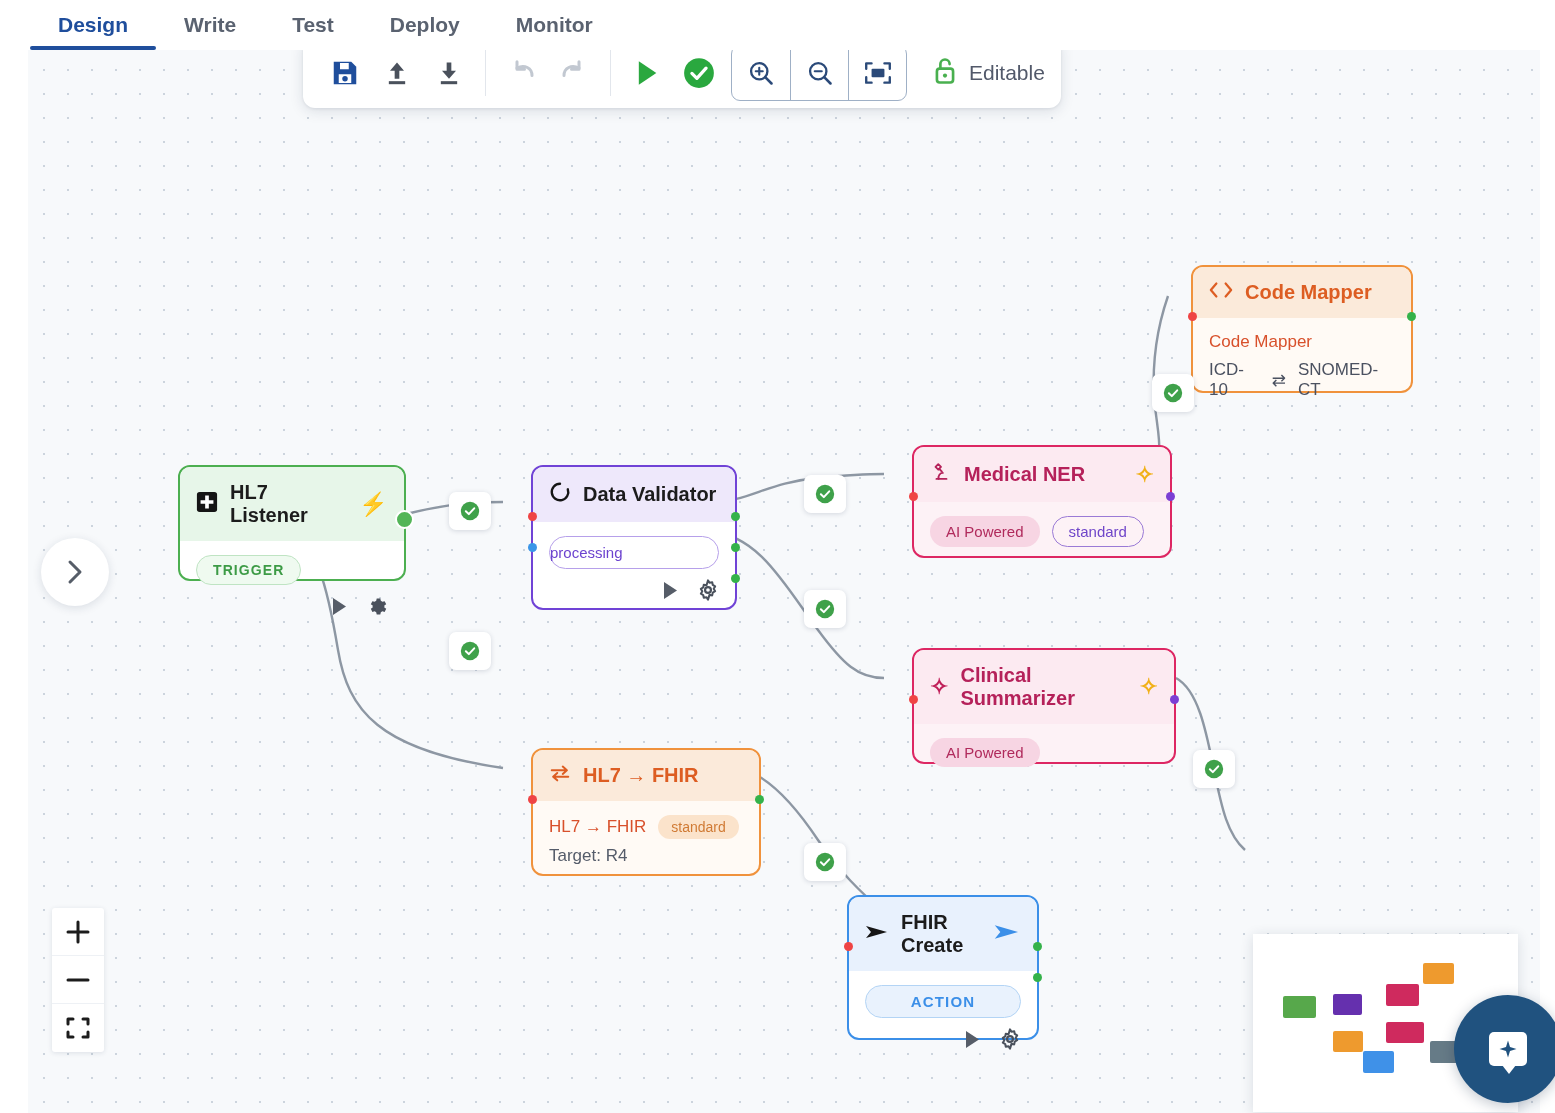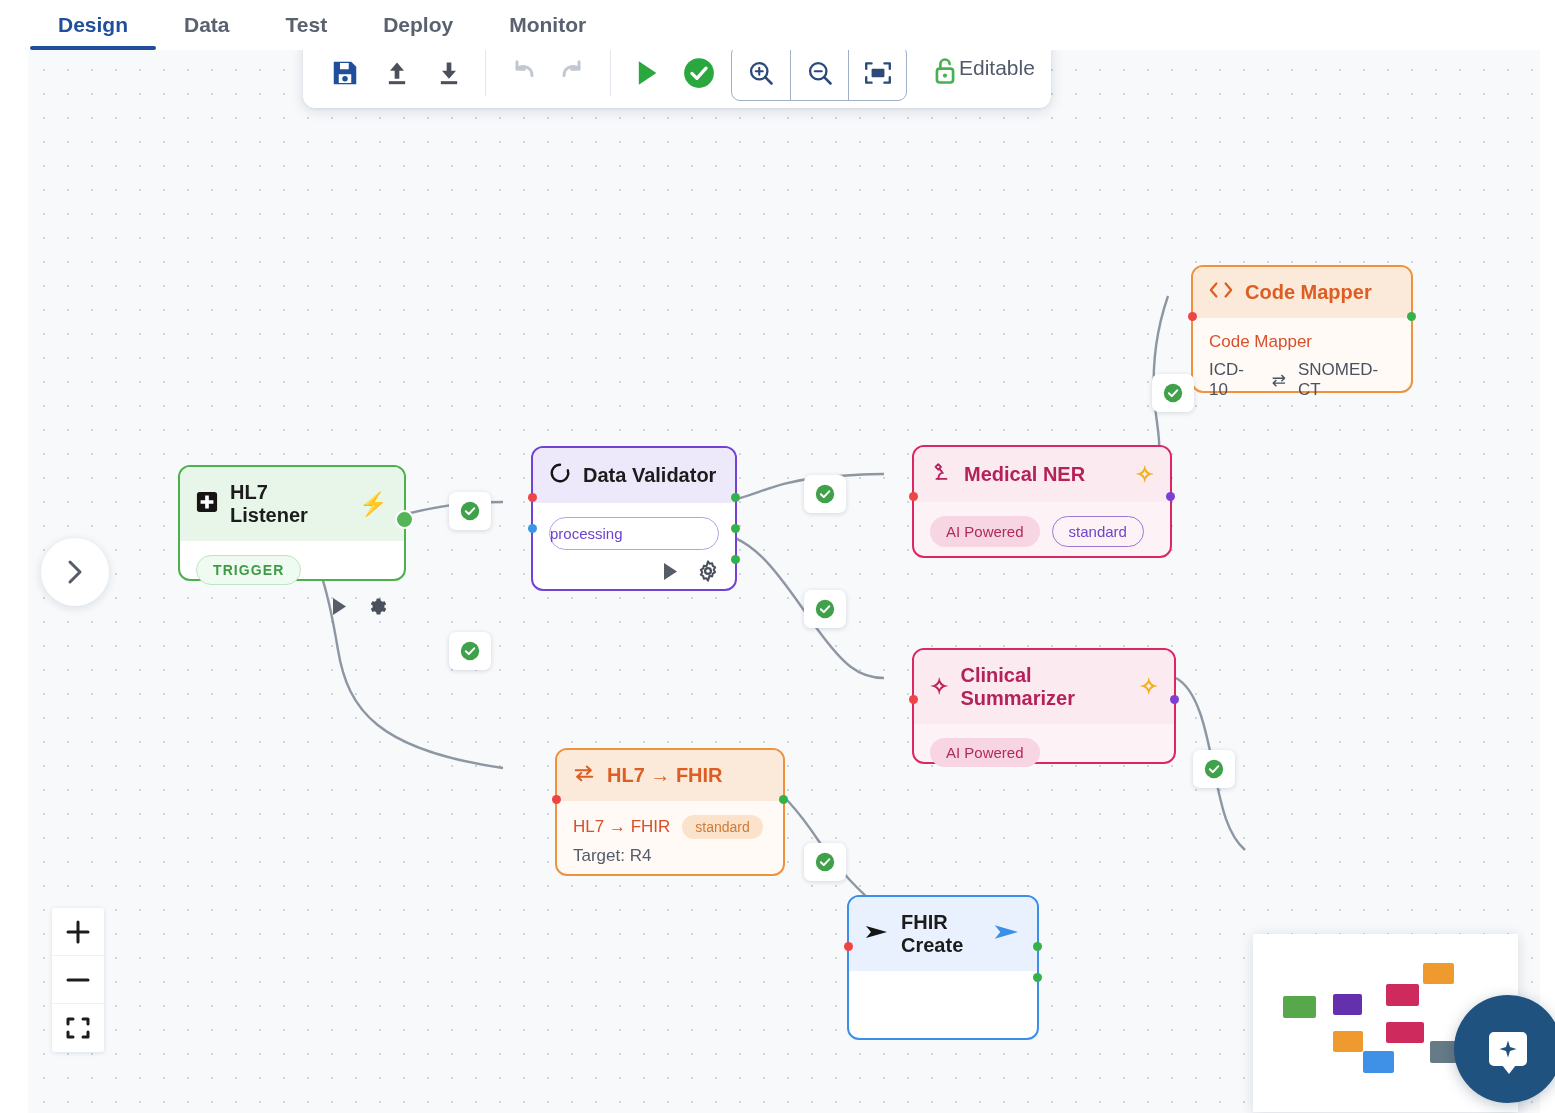--- a/index.html
+++ b/index.html
@@ -64,21 +64,21 @@
   }
   .tb-sep { width: 1px; height: 46px; background: #e2e6ec; margin: 0 10px; }
   .zoomgroup {
     display: flex; align-items: center;
     border: 1.6px solid #9fb0c6; border-radius: 9px;
     overflow: hidden; margin-left: 6px; margin-right: 10px;
   }
   .zoomgroup .tb-btn { border-radius: 0; width: 58px; height: 54px; }
   .zoomgroup .tb-btn + .tb-btn { border-left: 1.6px solid #9fb0c6; }
   .editable {
-    display: flex; align-items: flex-start; 
+    display: flex; align-items: center; gap: 10px;
     padding-left: 14px;
   }
   .editable-label { font-size: 21px; color: #52596a; }
 
   
   .nav-chevron {
     position: absolute; left: 13px; top: 488px;
     width: 68px; height: 68px; border-radius: 50%;
     background: #ffffff;
     box-shadow: 0 2px 10px rgba(25,40,70,.13);
@@ -132,21 +132,21 @@
   
   #n-hl7listener { left: 150px; top: 415px; width: 228px; height: 116px;
     border: 2.5px solid #4caf50; }
   #n-hl7listener .node-head { background: #e7f6e9; color: #1c1c1c; }
   #n-hl7listener .pill {
     color: #3d9b46; background: #effaf0; border: 1.4px solid #bfe4c3;
     font-size: 14px; letter-spacing: 1.1px;
   }
 
   
-  #n-datavalidator { left: 503px; top: 396px; width: 206px; height: 145px;
+  #n-datavalidator { left: 503px; top: 415px; width: 206px; height: 145px;
     border: 2.5px solid #7043d6; }
   #n-datavalidator .node-head { background: #eee8fb; color: #1c1c1c; }
   #n-datavalidator .statusbar {
     border: 1.5px solid #b6a0ea; border-radius: 999px;
     color: #6c43cf; font-size: 15px; text-align: left; padding: 7px 0;
   }
 
   
   #n-codemapper { left: 1163px; top: 215px; width: 222px; height: 128px;
     border: 2.5px solid #f0923c; background: #fffaf5; }
@@ -163,21 +163,21 @@
   #n-medner .tag-model { border: 1.5px solid #9a7ad6; color: #6f45c9; background: transparent; font-weight: normal; font-size: 15px; letter-spacing: 0; }
 
   
   #n-summarizer { left: 884px; top: 598px; width: 264px; height: 116px;
     border: 2.5px solid #dd2763; background: #fdf2f6; }
   #n-summarizer .node-head { background: #fceaf1; color: #b5215a; }
   #n-summarizer .tag-ai { background: #f7d5e3; color: #b02a5c; font-weight: normal; font-size: 15px; letter-spacing: 0; }
 
   
   #n-hl7fhir { left: 503px; top: 698px; width: 230px; height: 128px;
-    border: 2.5px solid #f0923c; background: #fffaf5; margin-left: 24px; }
+    border: 2.5px solid #f0923c; background: #fffaf5; }
   #n-hl7fhir .node-head { background: #fbeada; color: #dd5d22; }
   #n-hl7fhir .cm-title { color: #d8502b; font-size: 17px; font-weight: normal; display: flex; gap: 12px; align-items: center; margin-bottom: 7px; }
   #n-hl7fhir .tag-std { background: #fbe3cb; color: #d07a34; font-weight: normal; font-size: 14px; letter-spacing: 0; padding: 4px 13px; }
   #n-hl7fhir .cm-target { color: #555c6a; font-size: 17px; }
 
   
   #n-fhircreate { left: 819px; top: 845px; width: 192px; height: 145px;
     border: 2.5px solid #3b8fe8; }
   #n-fhircreate .node-head { background: #e8f1fd; color: #1c1c1c; }
   #n-fhircreate .statusbar {
@@ -246,21 +246,21 @@
 
   .bolt { font-size: 23px; color: #b02ae0; line-height: 1; }
   .sparkle-y { color: #f1b016; font-size: 22px; line-height: 1; }
   .sparkle-p { color: #c01f59; font-size: 22px; line-height: 1; }
 </style>
 </head>
 <body>
 
 <div class="tabbar">
   <div class="tab active">Design</div>
-  <div class="tab">Data</div>
+  <div class="tab">Write</div>
   <div class="tab">Test</div>
   <div class="tab">Deploy</div>
   <div class="tab">Monitor</div>
 </div>
 
 <div class="canvas-left-strip"></div>
 
 <div class="canvas">
 
   <svg class="edges" width="1512" height="1063">
@@ -473,20 +473,36 @@
             <path d="M1 3 L22 9 L1 15 L6 9 Z" fill="#151515"></path>
           </svg>
       </span>
       <span>FHIR Create</span>
       <span class="spacer"></span>
       <span>
         <svg width="28" height="20" viewBox="0 0 24 18">
             <path d="M1 3 L22 9 L1 15 L6 9 Z" fill="#3b8fe8"></path>
           </svg>
       </span>
+    </div>
+    <div class="node-body">
+      <div class="statusbar">ACTION</div>
+      <div class="node-icons">
+        <span>
+          <svg width="17" height="19" viewBox="0 0 17 19">
+              <path d="M2 1 L15 9.5 L2 18 Z" fill="#565d68"></path>
+            </svg>
+        </span>
+        <span>
+          <svg width="22" height="22" viewBox="0 0 24 24">
+            <circle cx="12" cy="12" r="3.2" fill="none" stroke="#4a515c" stroke-width="2.4"></circle>
+            <path d="M12 1.5l1.6 2.6 3-.6.6 3 2.6 1.6-1.6 2.6 1.6 2.6-2.6 1.6-.6 3-3-.6L12 22.5l-1.6-2.6-3 .6-.6-3L4.2 16l1.6-2.6L4.2 10.8l2.6-1.6.6-3 3 .6z" fill="none" stroke="#4a515c" stroke-width="2.2" stroke-linejoin="round"></path>
+          </svg>
+        </span>
+      </div>
     </div>
     <span class="handle h-in" style="top:45px;"></span>
     <span class="handle h-out" style="top:45px;"></span>
     <span class="handle h-out" style="top:76px;"></span>
   </div>
 
 
   <div class="minimap">
     <div class="mm-box" style="background:#57a84b; left:30px; top:62px; width:33px; height:22px;"></div>
     <div class="mm-box" style="background:#6530ae; left:80px; top:60px; width:29px; height:21px;"></div>

